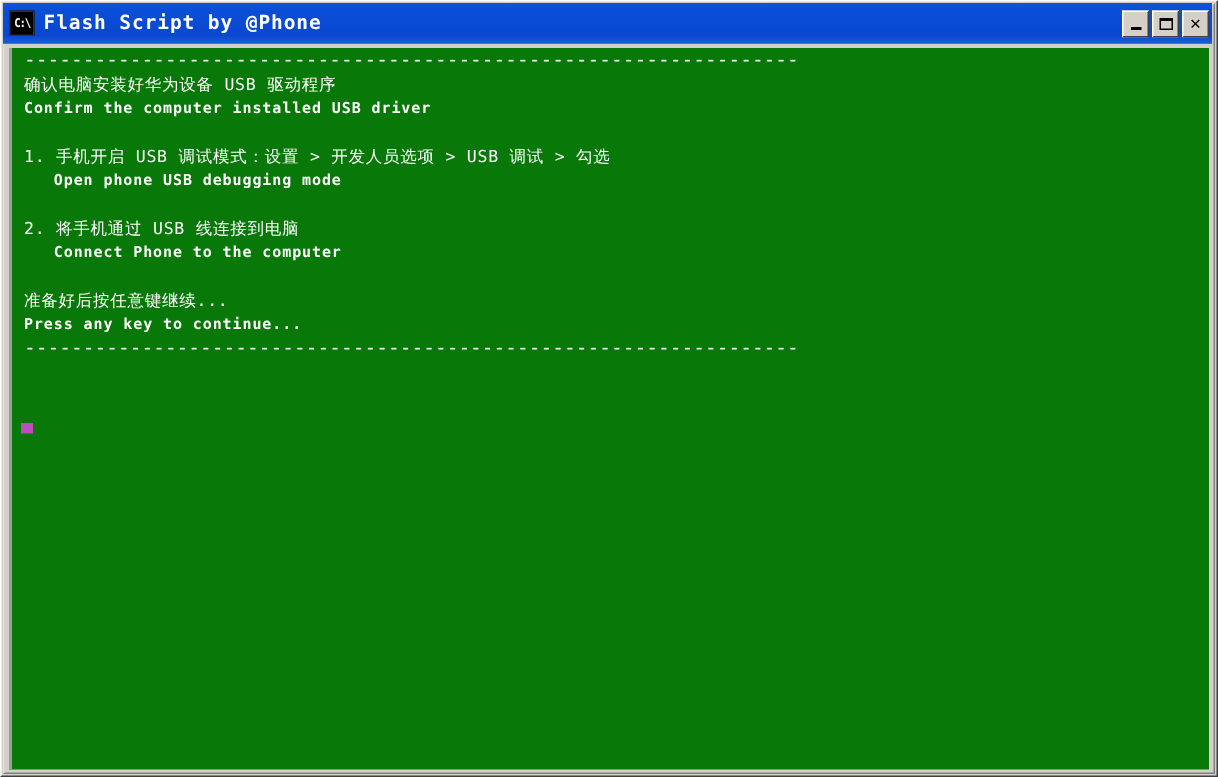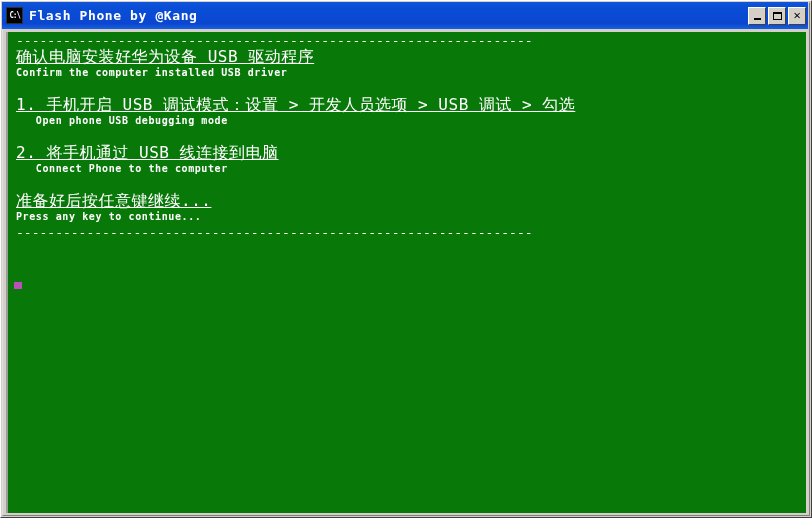--- a/index.html
+++ b/index.html
@@ -162,23 +162,22 @@
     line-height: 16px;
     color: #ffffff;
     letter-spacing: 0px;
   }
   .line {
     display: block;
     height: 16px;
     white-space: pre;
   }
   .line.cn {
-    font-size: 16px;
+    font-size: 11px;
     letter-spacing: 0.5px;
-    text-decoration: underline;
   }
   .line.en {
     font-weight: bold;
     font-size: 10px;
     letter-spacing: 0.6px;
   }
   .line.rule {
     font-size: 13px;
     letter-spacing: 0px;
     color: #ffffff;
@@ -200,21 +199,21 @@
 </head>
 <body>
 
 <div id="console-window">
   <div id="console-window-inner"></div>
 
   <div id="title-bar">
     <div id="title-icon">
       <span>C:\</span>
     </div>
-    <div id="title-text">Flash Phone by @Kang</div>
+    <div id="title-text">Flash Script by @Phone</div>
     <div id="window-buttons">
       <button class="win-btn" title="Minimize">
         <span class="glyph-min"></span>
       </button>
       <button class="win-btn" title="Maximize">
         <span class="glyph-max"></span>
       </button>
       <button class="win-btn" title="Close">
         <span class="glyph-close">✕</span>
       </button>

